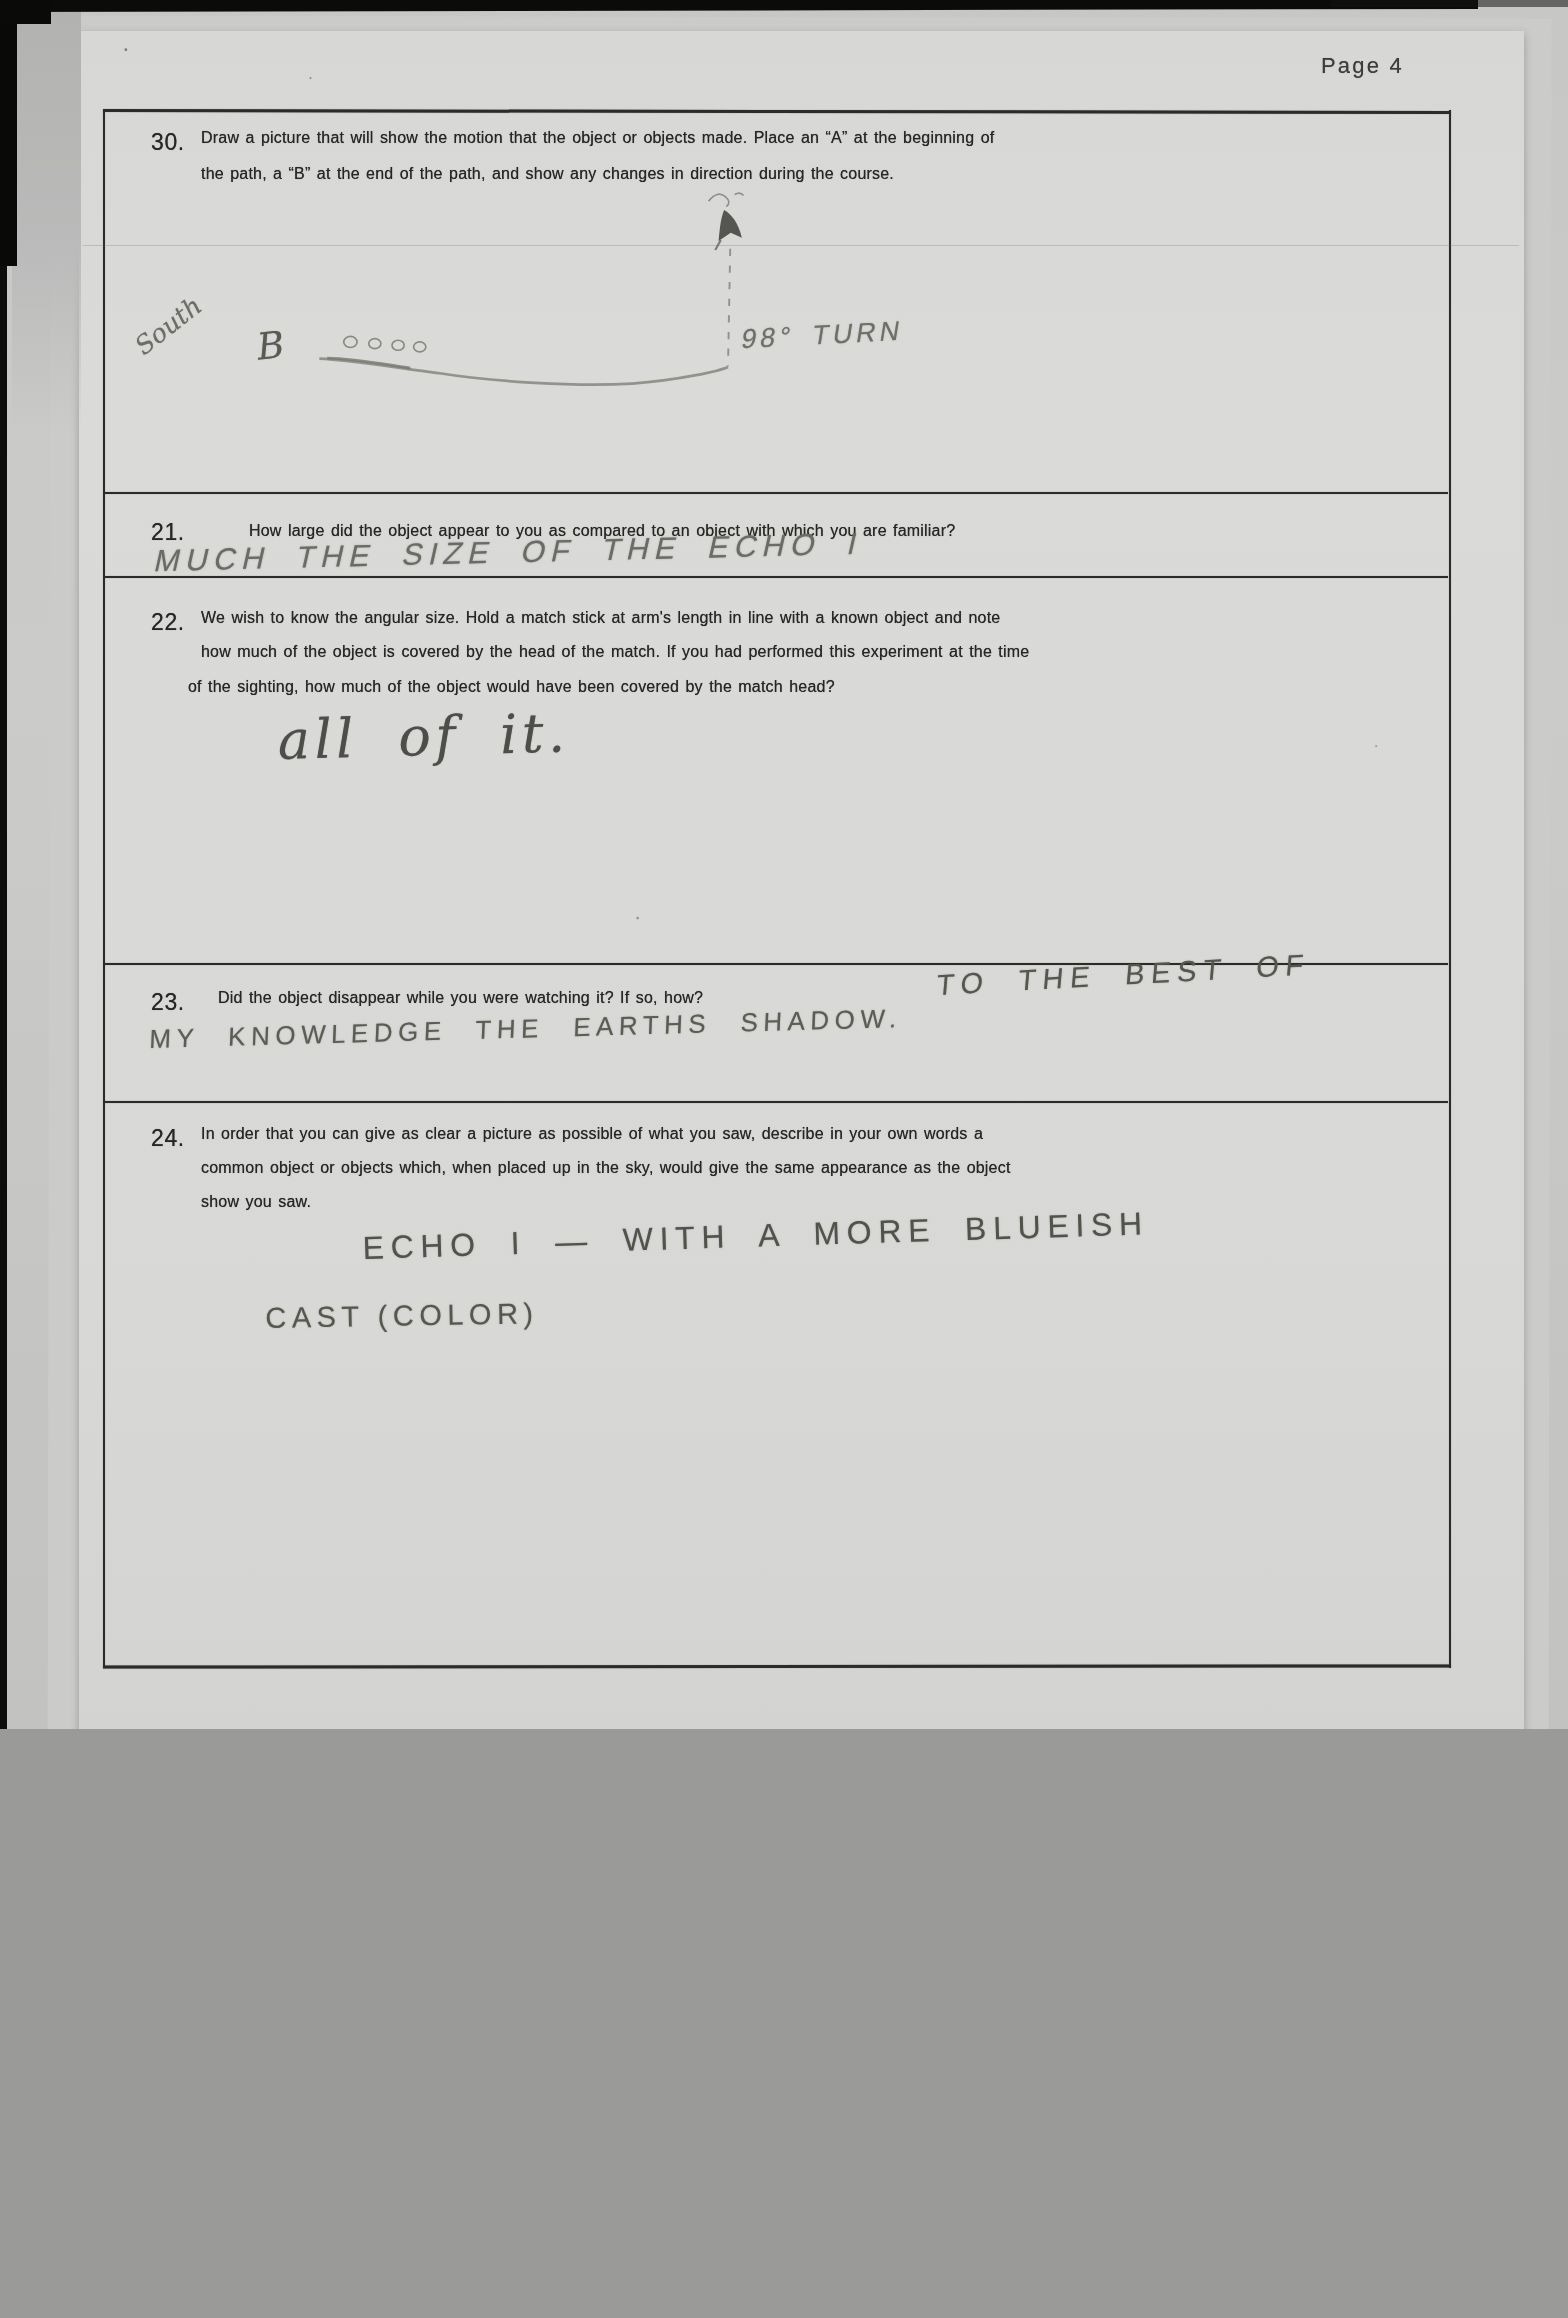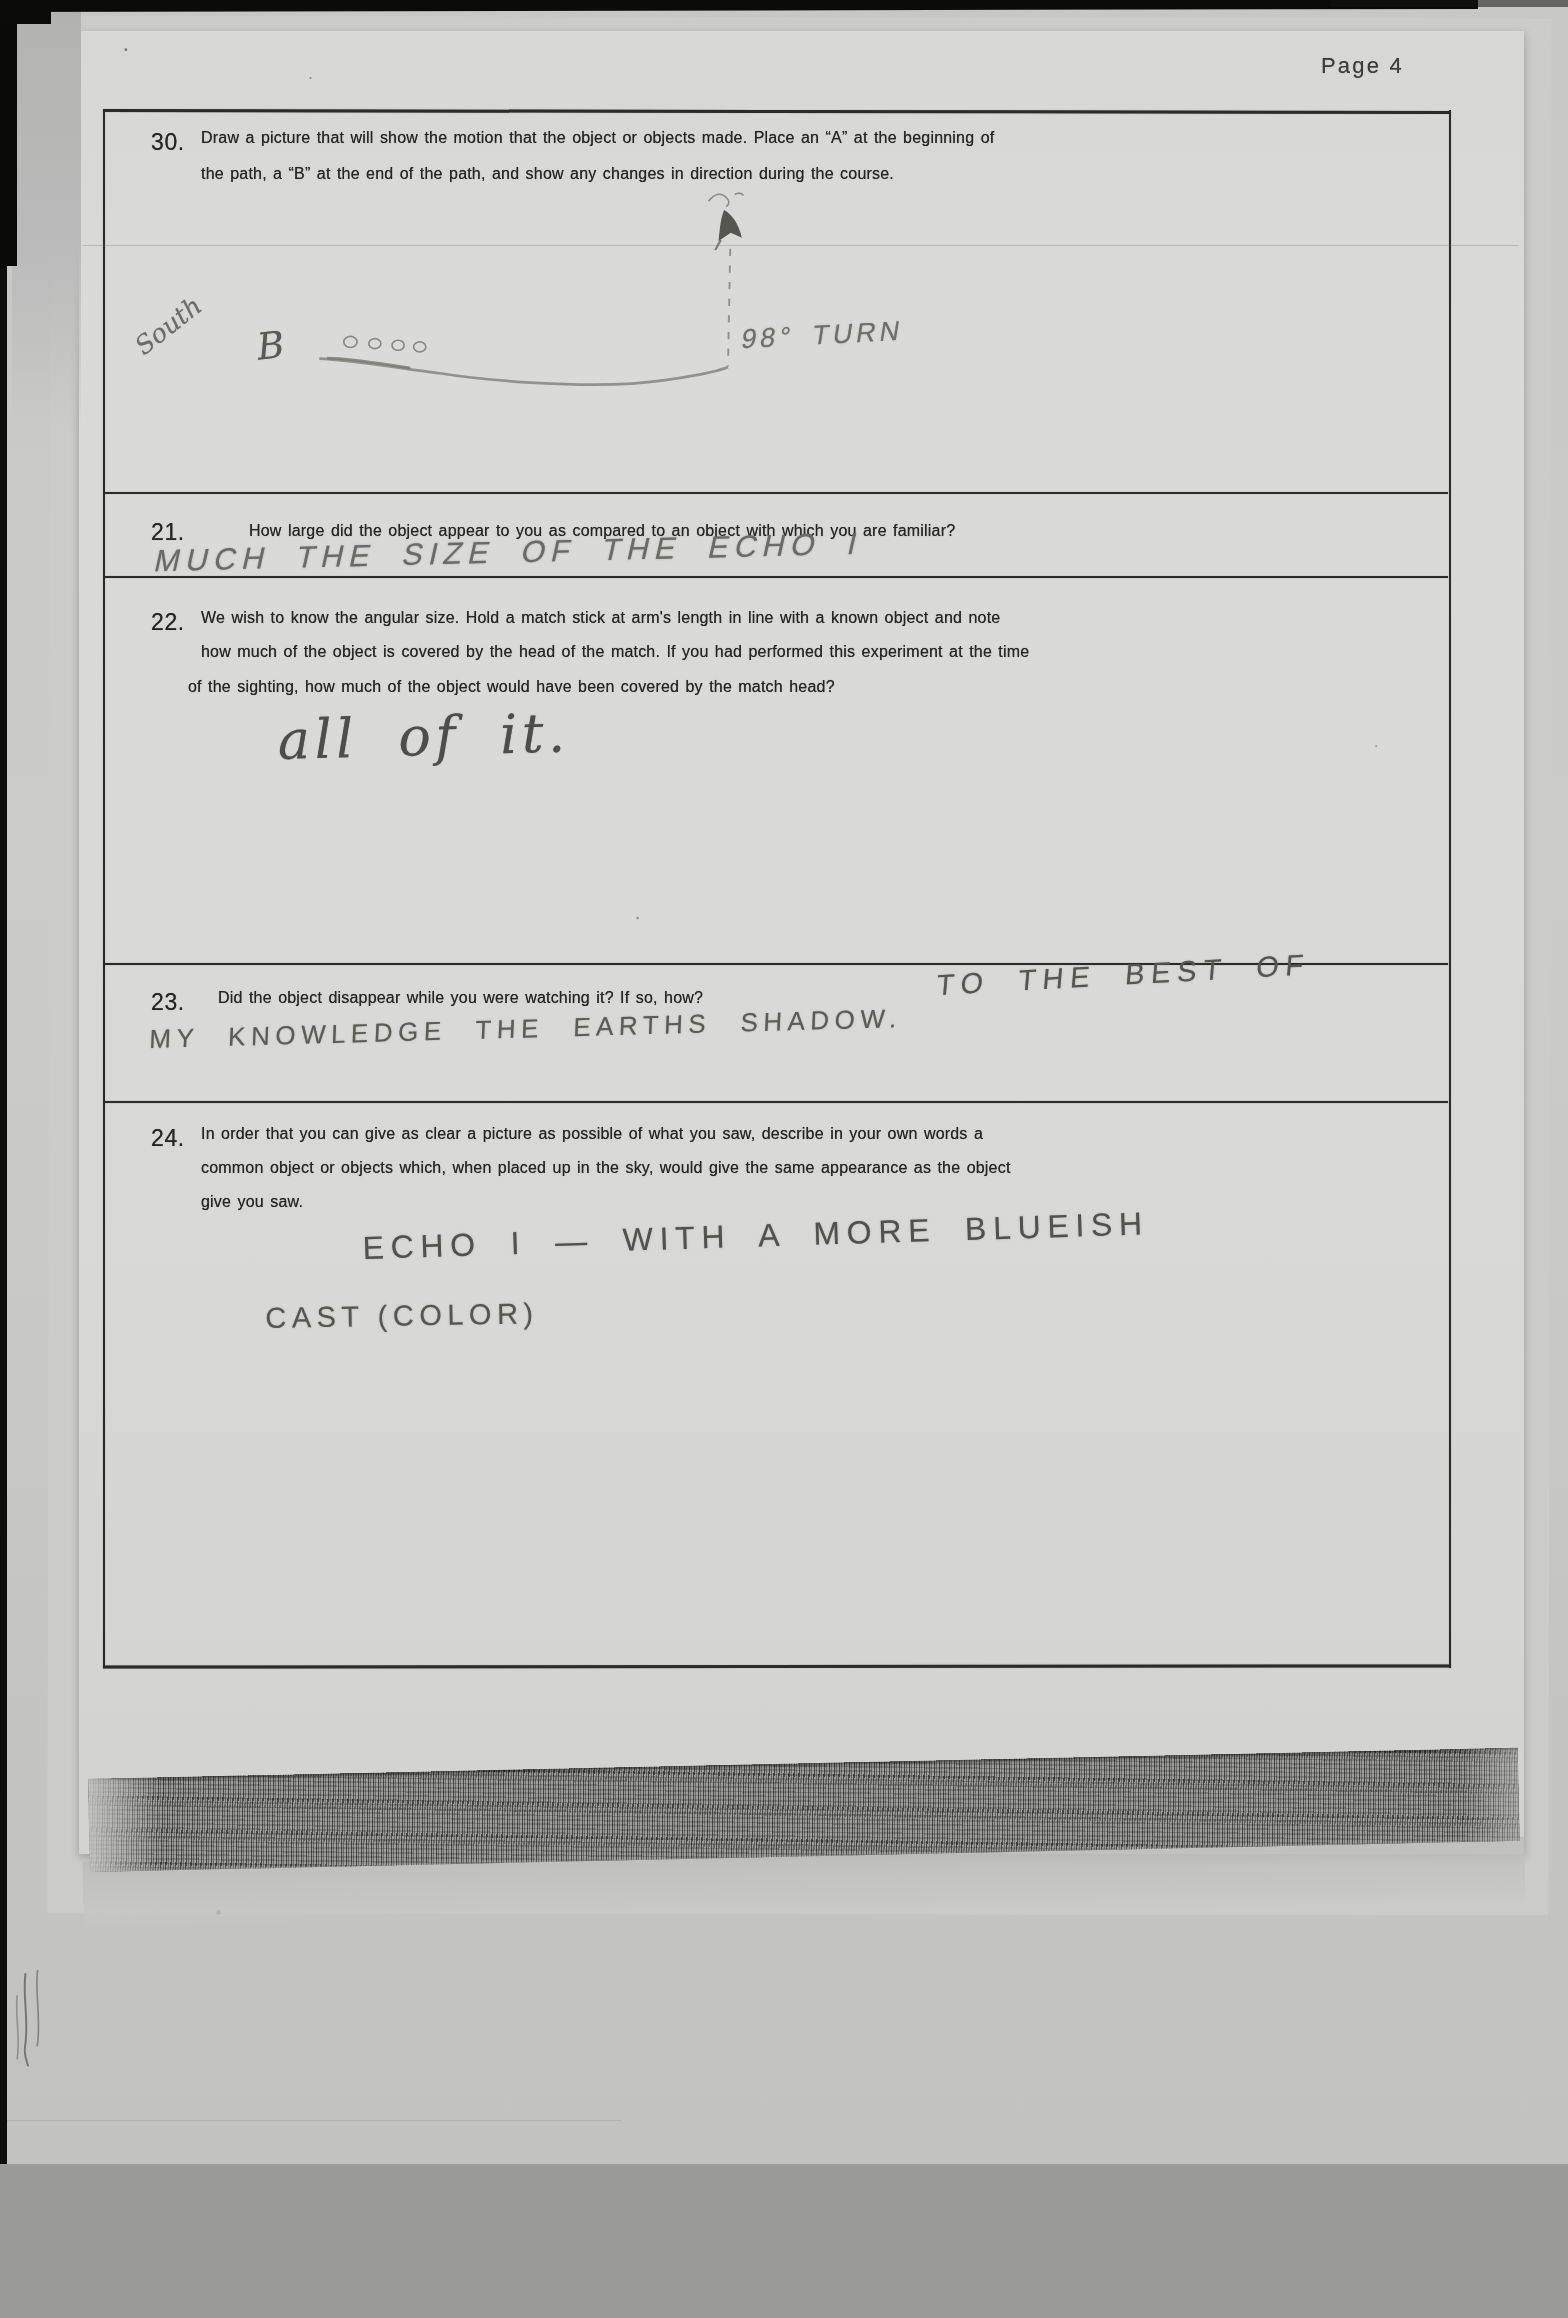--- a/index.html
+++ b/index.html
@@ -1,16 +1,16 @@
 <!DOCTYPE html>
 <html style="font-size:9px"><head>
 <meta charset="utf-8">
 <style>
   html,body{margin:0;padding:0;background:#9a9a98;}
-  .scan{position:relative;width:1568px;height:2164px;overflow:hidden;
+  .scan{position:relative;width:1568px;height:1729px;overflow:hidden;
         background:linear-gradient(180deg,#c7c7c5 0%,#cbcbc9 40%,#c5c5c3 75%,#c2c2c0 100%);
         font-family:"Liberation Sans",sans-serif;}
   
   .edge-top{position:absolute;left:0;top:0;width:1478px;height:12.2px;background:#0b0b0a;transform:rotate(-0.12deg);transform-origin:left top;}
   .edge-top-right{position:absolute;left:1331px;top:0;width:237px;height:6.7px;background:rgba(20,20,18,.55);}
   .edge-left-thin{position:absolute;left:0;top:0;width:7.2px;height:2319px;background:#0d0d0c;}
   .edge-left-thick{position:absolute;left:0;top:0;width:16.6px;height:266px;background:#090908;}
   .corner-block{position:absolute;left:0;top:0;width:51px;height:24.4px;background:#0a0a09;}
   .mat-strip{position:absolute;left:12.2px;top:10px;width:69px;height:421px;
              background:linear-gradient(180deg,#b2b2b0 0%,#bababa 55%,rgba(190,190,188,0) 100%);}
@@ -103,21 +103,21 @@
   <div class="hw hw-a22">all of it.</div>
 
   <div class="qnum" style="left:151px;top:989px;">23.</div>
   <div class="qline" style="left:201px;top:989px;margin-left:17px;">Did the object disappear while you were watching it?  If so, how?</div>
   <div class="hw hw-a23a">TO THE BEST OF</div>
   <div class="hw hw-a23b">MY KNOWLEDGE THE EARTHS SHADOW.</div>
 
   <div class="qnum" style="left:151px;top:1125px;">24.</div>
   <div class="qline" style="left:201px;top:1125px;">In order that you can give as clear a picture as possible of what you saw, describe in your own words a</div>
   <div class="qline" style="left:201px;top:1159px;">common object or objects which, when placed up in the sky, would give the same appearance as the object</div>
-  <div class="qline" style="left:201px;top:1193px;">give you saw.</div>
+  <div class="qline" style="left:201px;top:1193px;">show you saw.</div>
   <div class="hw hw-a24a">ECHO I  —  WITH A MORE BLUEISH</div>
   <div class="hw hw-a24b">CAST (COLOR)</div>
 
   <div class="scratch" style="left:83px;top:245px;width:1436px;height:1.1px;"></div>
   <div class="scratch" style="left:0px;top:2120px;width:621px;height:1.1px;opacity:.7;"></div>
 
   <svg class="ink-overlay" viewBox="0 0 2828 4181" xmlns="http://www.w3.org/2000/svg">
 
     <path d="M1278,362 q16,-20 30,-8 q12,10 2,18 M1325,350 q10,-6 16,2" fill="none" stroke="#7d7d77" stroke-width="3" opacity=".8"></path>
 

